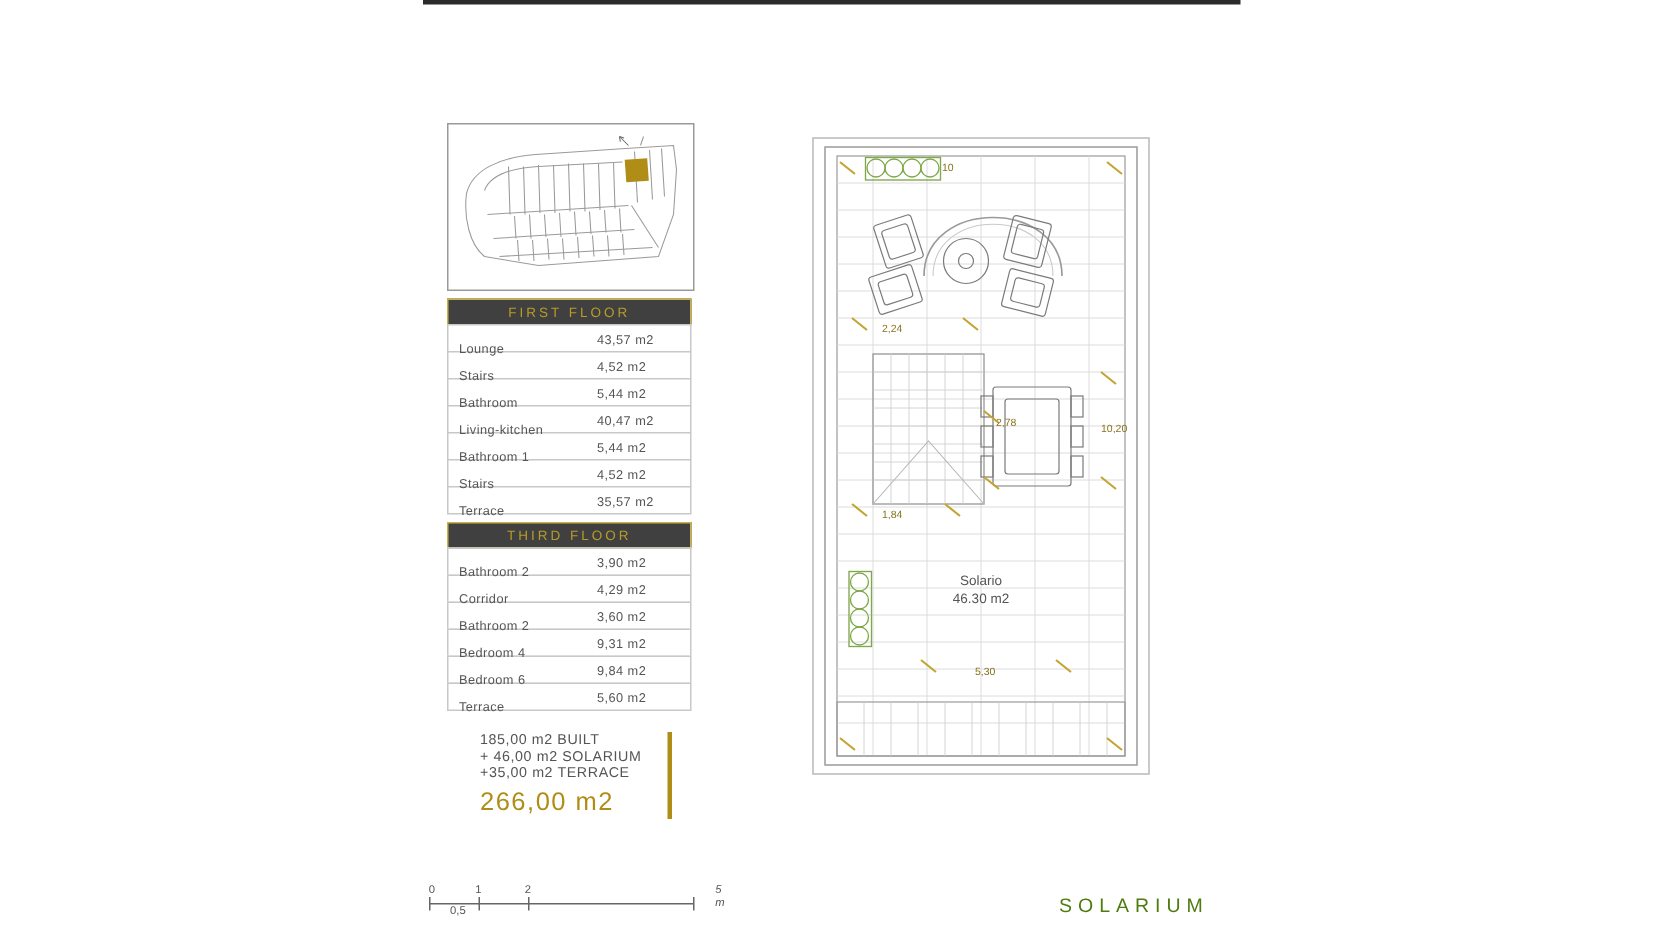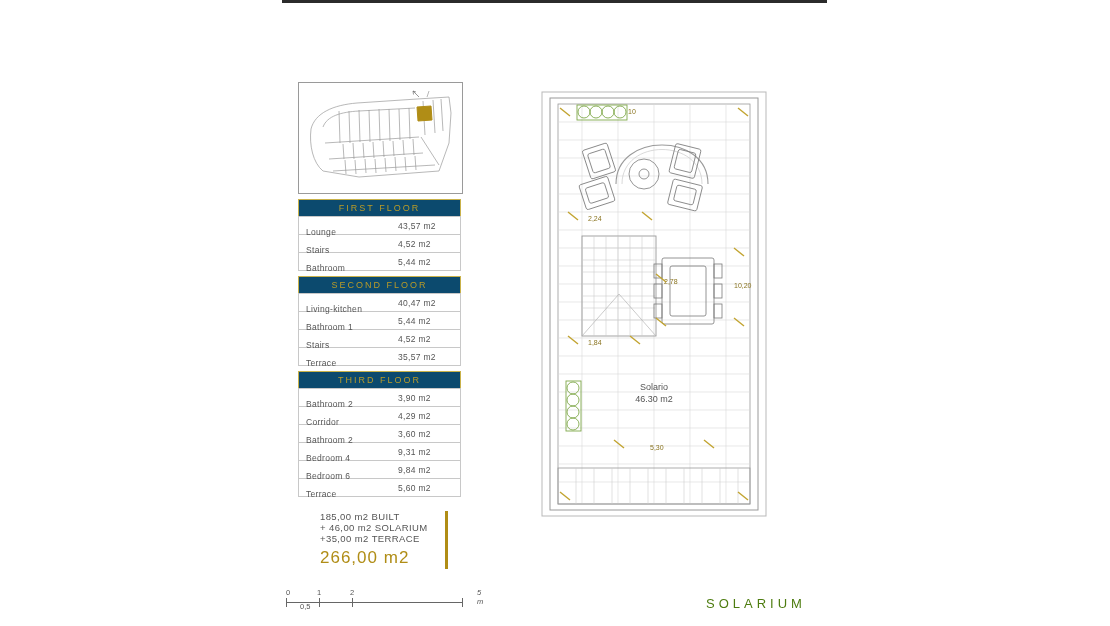--- a/index.html
+++ b/index.html
@@ -21,21 +21,21 @@
 
   
   .row{
     display:flex;align-items:center;height:17px;border:1px solid #c8c8c8;
     margin-top:-1px;background:#fff;font-size:8.5px;letter-spacing:.3px;
   }
   .row .name{flex:1;padding-left:7px;color:#555;margin-top:12px;}
   .row .val{width:62px;color:#555;}
   .hdr{
     height:16px;border:1px solid #c9b24a;color:#b99b28;justify-content:center;
-    font-size:9px;letter-spacing:2px;margin-top:5px;background:#0c4a6e;
+    font-size:9px;letter-spacing:2px;margin-top:5px;background:#404040;
   }
   .hdr span{display:block;text-align:center;width:100%;}
 
   
   .plot-table{margin-top:9px;}
   .plot-head{display:flex;height:17px;}
   .plot-head div{
     border:1px solid #c9b24a;margin-right:-1px;color:#b99b28;font-size:8px;
     letter-spacing:1.5px;display:flex;align-items:center;justify-content:center;
   }
@@ -136,23 +136,20 @@
     </div>
     <div class="row">
       <span class="name">Stairs</span>
       <span class="val">4,52 m2</span>
     </div>
     <div class="row">
       <span class="name">Bathroom</span>
       <span class="val">5,44 m2</span>
     </div>
 
-    <div class="row hdr">
-      <span>SECOND FLOOR</span>
-    </div>
     <div class="row">
       <span class="name">Living-kitchen</span>
       <span class="val">40,47 m2</span>
     </div>
     <div class="row">
       <span class="name">Bathroom 1</span>
       <span class="val">5,44 m2</span>
     </div>
     <div class="row">
       <span class="name">Stairs</span>

